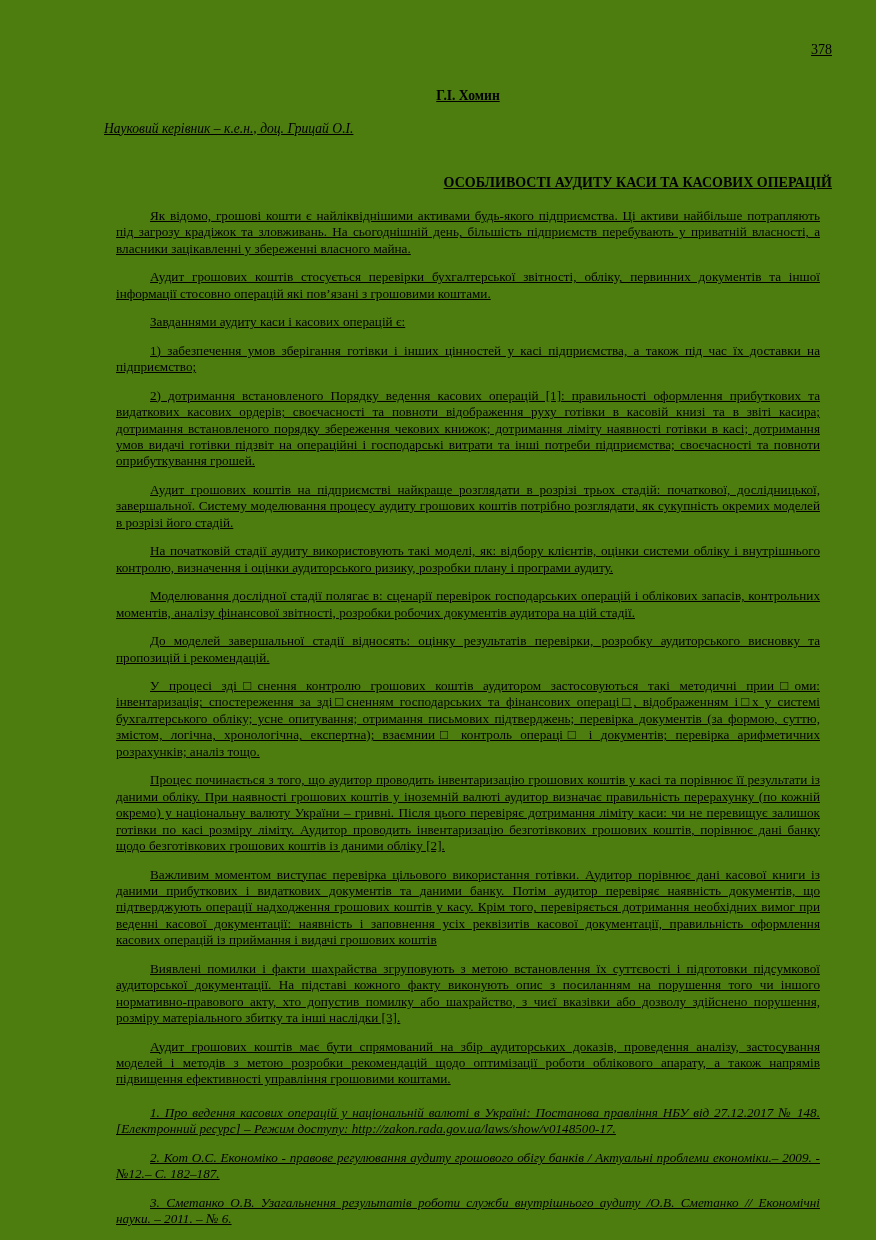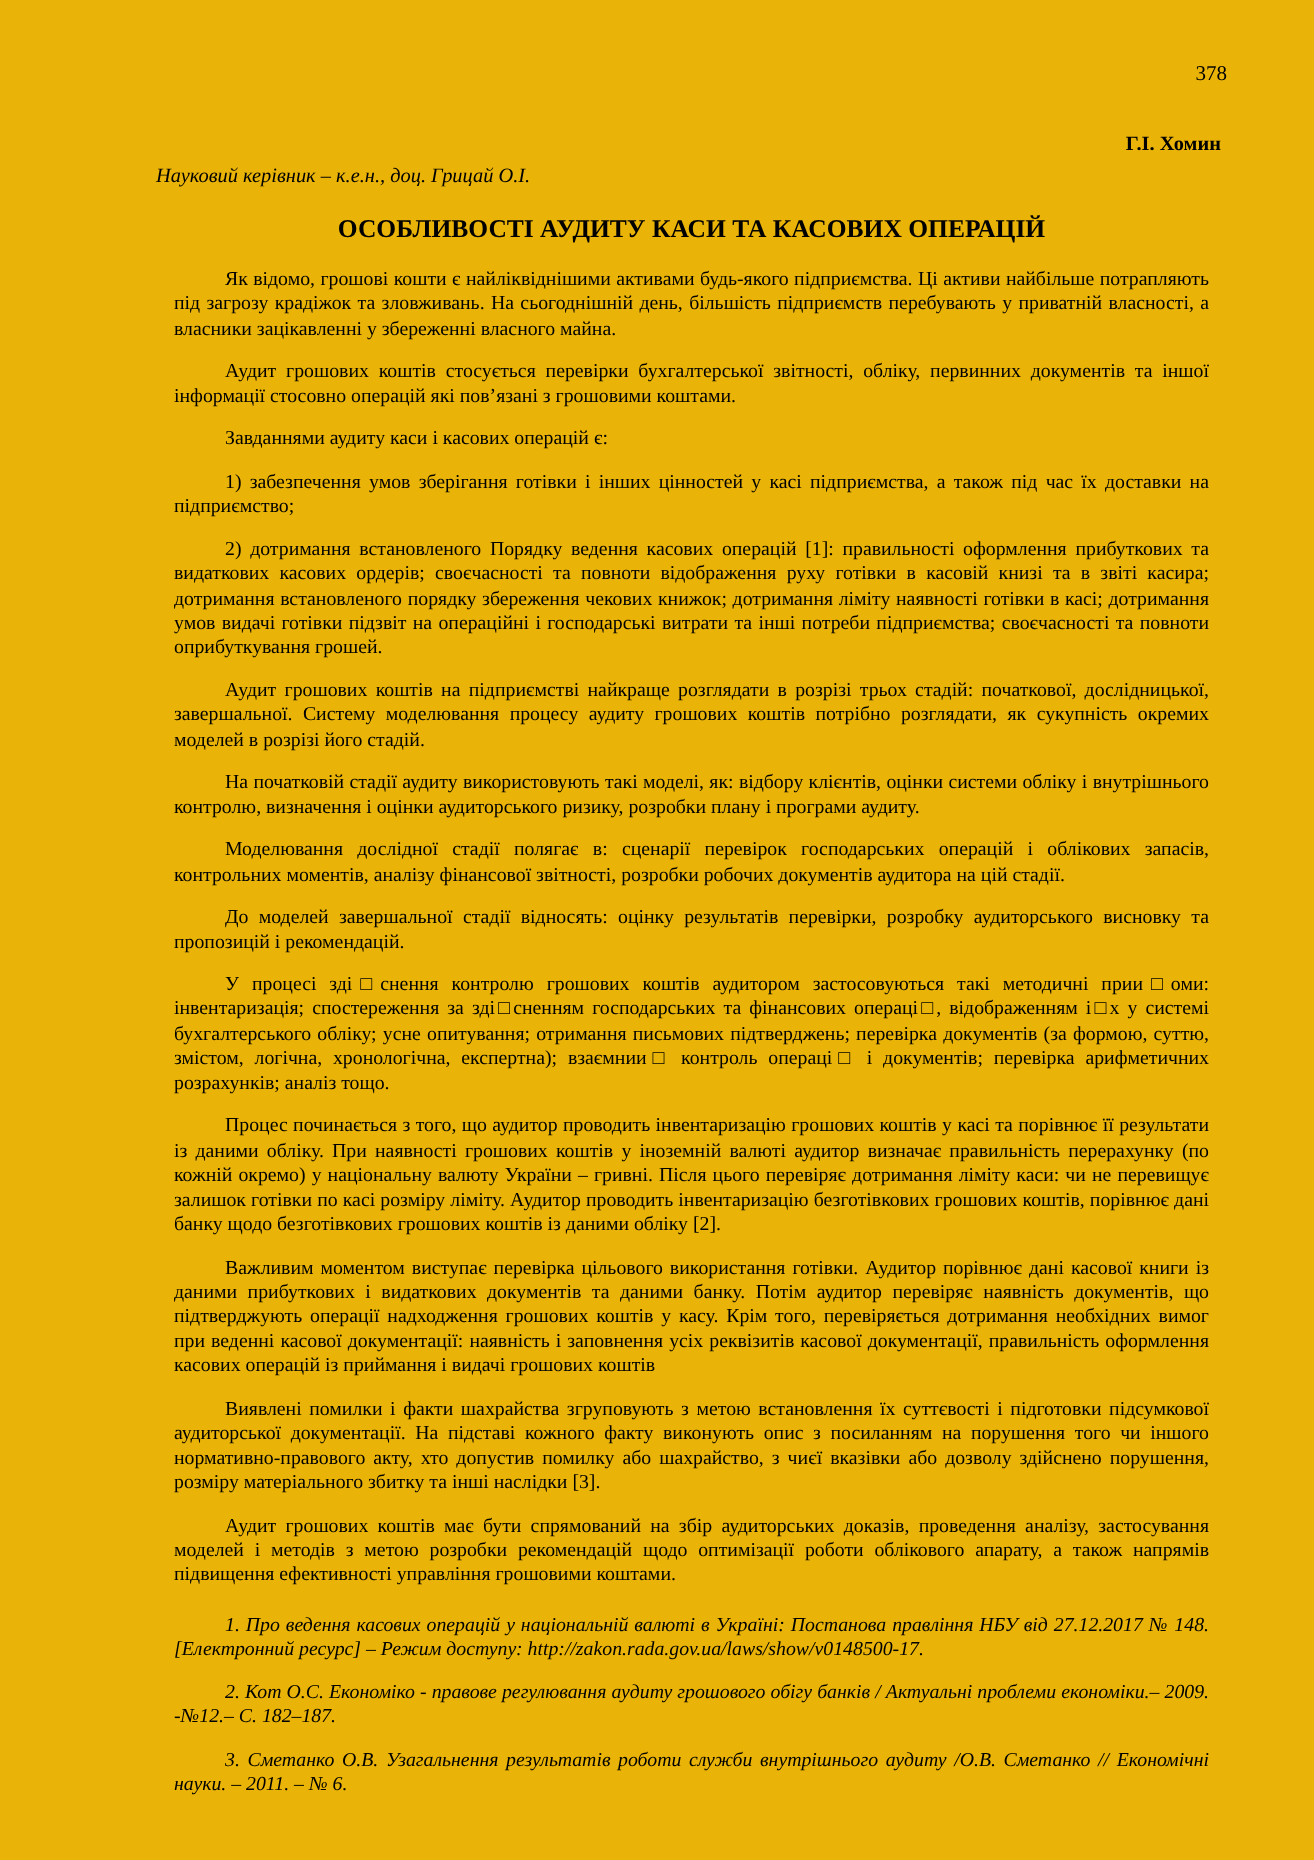--- a/index.html
+++ b/index.html
@@ -1,54 +1,55 @@
 <!DOCTYPE html>
 <html><head>
 <meta charset="utf-8">
 <style>
   html, body { margin:0; padding:0; background:#e9e9e9; }
   .page {
     position:relative;
     width:876px;
     height:1240px;
     margin:0 auto;
-    background:#eab308;
+    background:#4d7c0f;
     box-sizing:border-box;
-    padding:42px 58px 40px 104px;
+    padding:42px 44px 40px 104px;
     font-family:"Liberation Serif", "DejaVu Serif", serif;
     color:#000000;
     overflow:hidden;
+    text-decoration:underline;
   }
   .page-number {
     text-align:right;
     font-size:14px;
     line-height:16px;
     margin:0 0 30px 0;
   }
   .author-block { margin:0 0 0 0; }
   .author-name {
-    text-align:right;
+    text-align:center;
     font-weight:bold;
     font-size:13.6px;
     line-height:16.5px;
-    margin:4px;
+    margin:16px;
   }
   .supervisor {
     text-align:left;
     font-style:italic;
     font-size:13.6px;
     line-height:16.5px;
     margin:0;
   }
   .paper-title {
-    text-align:center;
+    text-align:right;
     font-weight:bold;
-    font-size:17px;
+    font-size:14px;
     line-height:17px;
-    margin:19px 0 17px 0;
+    margin:37px 0 17px 0;
   }
   p.body-par {
     margin:12px;
     text-align:justify;
     text-indent:34px;
     font-size:13.2px;
     line-height:16.45px;
   }
   .references { margin-top:17px; }
   .references p.body-par { font-style:italic; }

